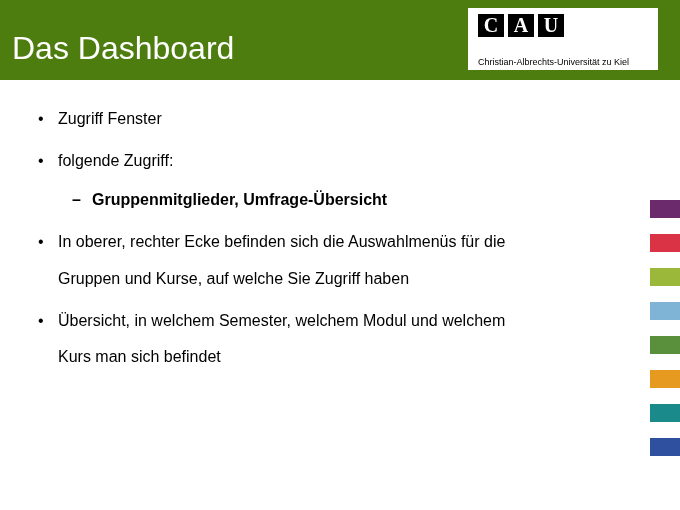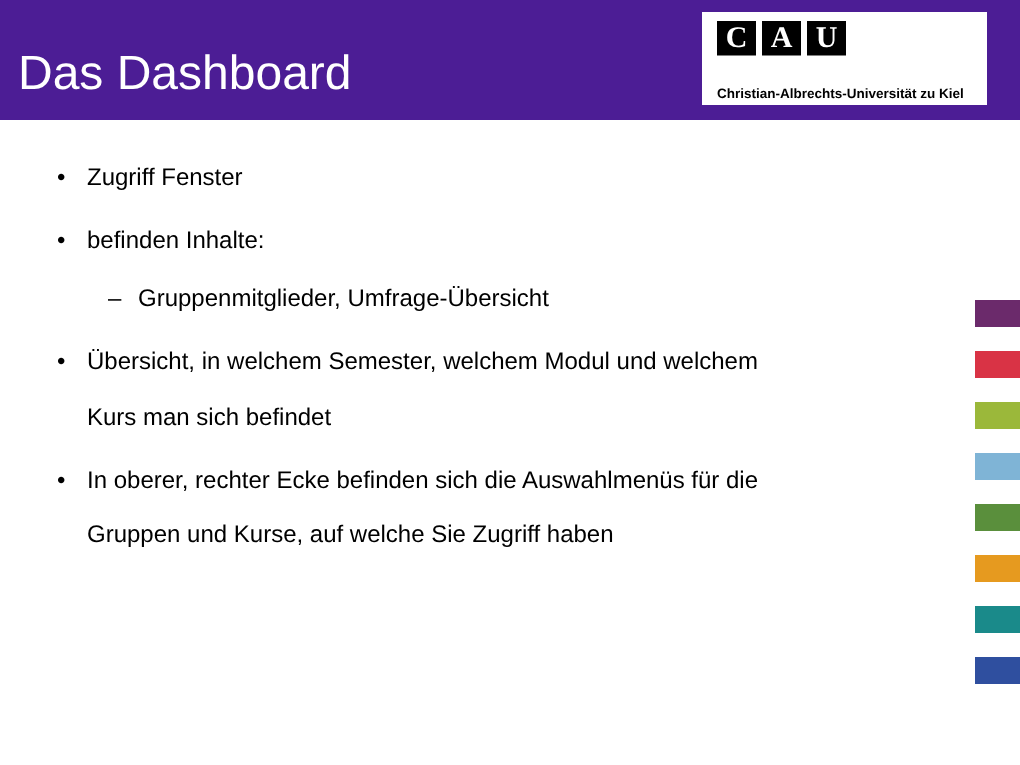--- a/index.html
+++ b/index.html
@@ -7,21 +7,21 @@
     width: 680px;
     height: 510px;
     font-family: Arial, Helvetica, sans-serif;
     background: #ffffff;
     position: relative;
     overflow: hidden;
   }
   .header {
     width: 100%;
     height: 80px;
-    background: #4c1d95;
+    background: #4d7c0f;
     position: relative;
     display: flex;
     align-items: center;
   }
   .title {
     color: #ffffff;
     font-size: 32px;
     font-weight: 400;
     padding-left: 12px;
     padding-top: 16px;
@@ -55,21 +55,21 @@
     font-family: "Times New Roman", serif;
   }
   .logo-cau .bar {
     width: 4px;
     background: #fff;
   }
   .logo-sub {
     font-size: 9px;
     color: #000;
     margin-top: 20px;
-    font-weight: bold;
+    font-weight: normal;
     white-space: nowrap;
   }
   .content {
     padding: 28px 34px 0 34px;
     font-size: 16px;
     color: #000;
     line-height: 1.4;
   }
   ul.main-list {
     list-style: none;
@@ -88,20 +88,21 @@
   }
   ul.sub-list {
     list-style: none;
     margin-top: 16px;
     margin-left: 10px;
   }
   ul.sub-list > li {
     position: relative;
     padding-left: 24px;
     margin-bottom: 5px;
+    font-weight: bold;
   }
   ul.sub-list > li::before {
     content: "–";
     position: absolute;
     left: 4px;
     top: 0;
   }
   .nested-line {
     margin-top: 14px;
   }
@@ -134,34 +135,34 @@
     <div class="logo-sub">Christian-Albrechts-Universität zu Kiel</div>
   </div>
 </div>
 
 <div class="content">
   <ul class="main-list">
     <li>
       <span>Zugriff Fenster</span>
     </li>
     <li>
-      <div class="nested-line">befinden Inhalte:</div>
+      <div class="nested-line">folgende Zugriff:</div>
       <ul class="sub-list">
         <li>
           <span>Gruppenmitglieder, Umfrage-Übersicht</span>
         </li>
       </ul>
     </li>
     <li>
+      <span>In oberer, rechter Ecke befinden sich die Auswahlmenüs für die</span>
+      <div class="nested-line">Gruppen und Kurse, auf welche Sie Zugriff haben</div>
+    </li>
+    <li>
       <span>Übersicht, in welchem Semester, welchem Modul und welchem</span>
       <div class="nested-line">Kurs man sich befindet</div>
-    </li>
-    <li>
-      <span>In oberer, rechter Ecke befinden sich die Auswahlmenüs für die</span>
-      <div class="nested-line">Gruppen und Kurse, auf welche Sie Zugriff haben</div>
     </li>
   </ul>
 </div>
 
 <div class="color-tabs">
   <div class="tab" style="background:#6b2a6b"></div>
   <div class="tab" style="background:#d93345"></div>
   <div class="tab" style="background:#9bb83a"></div>
   <div class="tab" style="background:#7fb4d6"></div>
   <div class="tab" style="background:#5a8f3c"></div>

